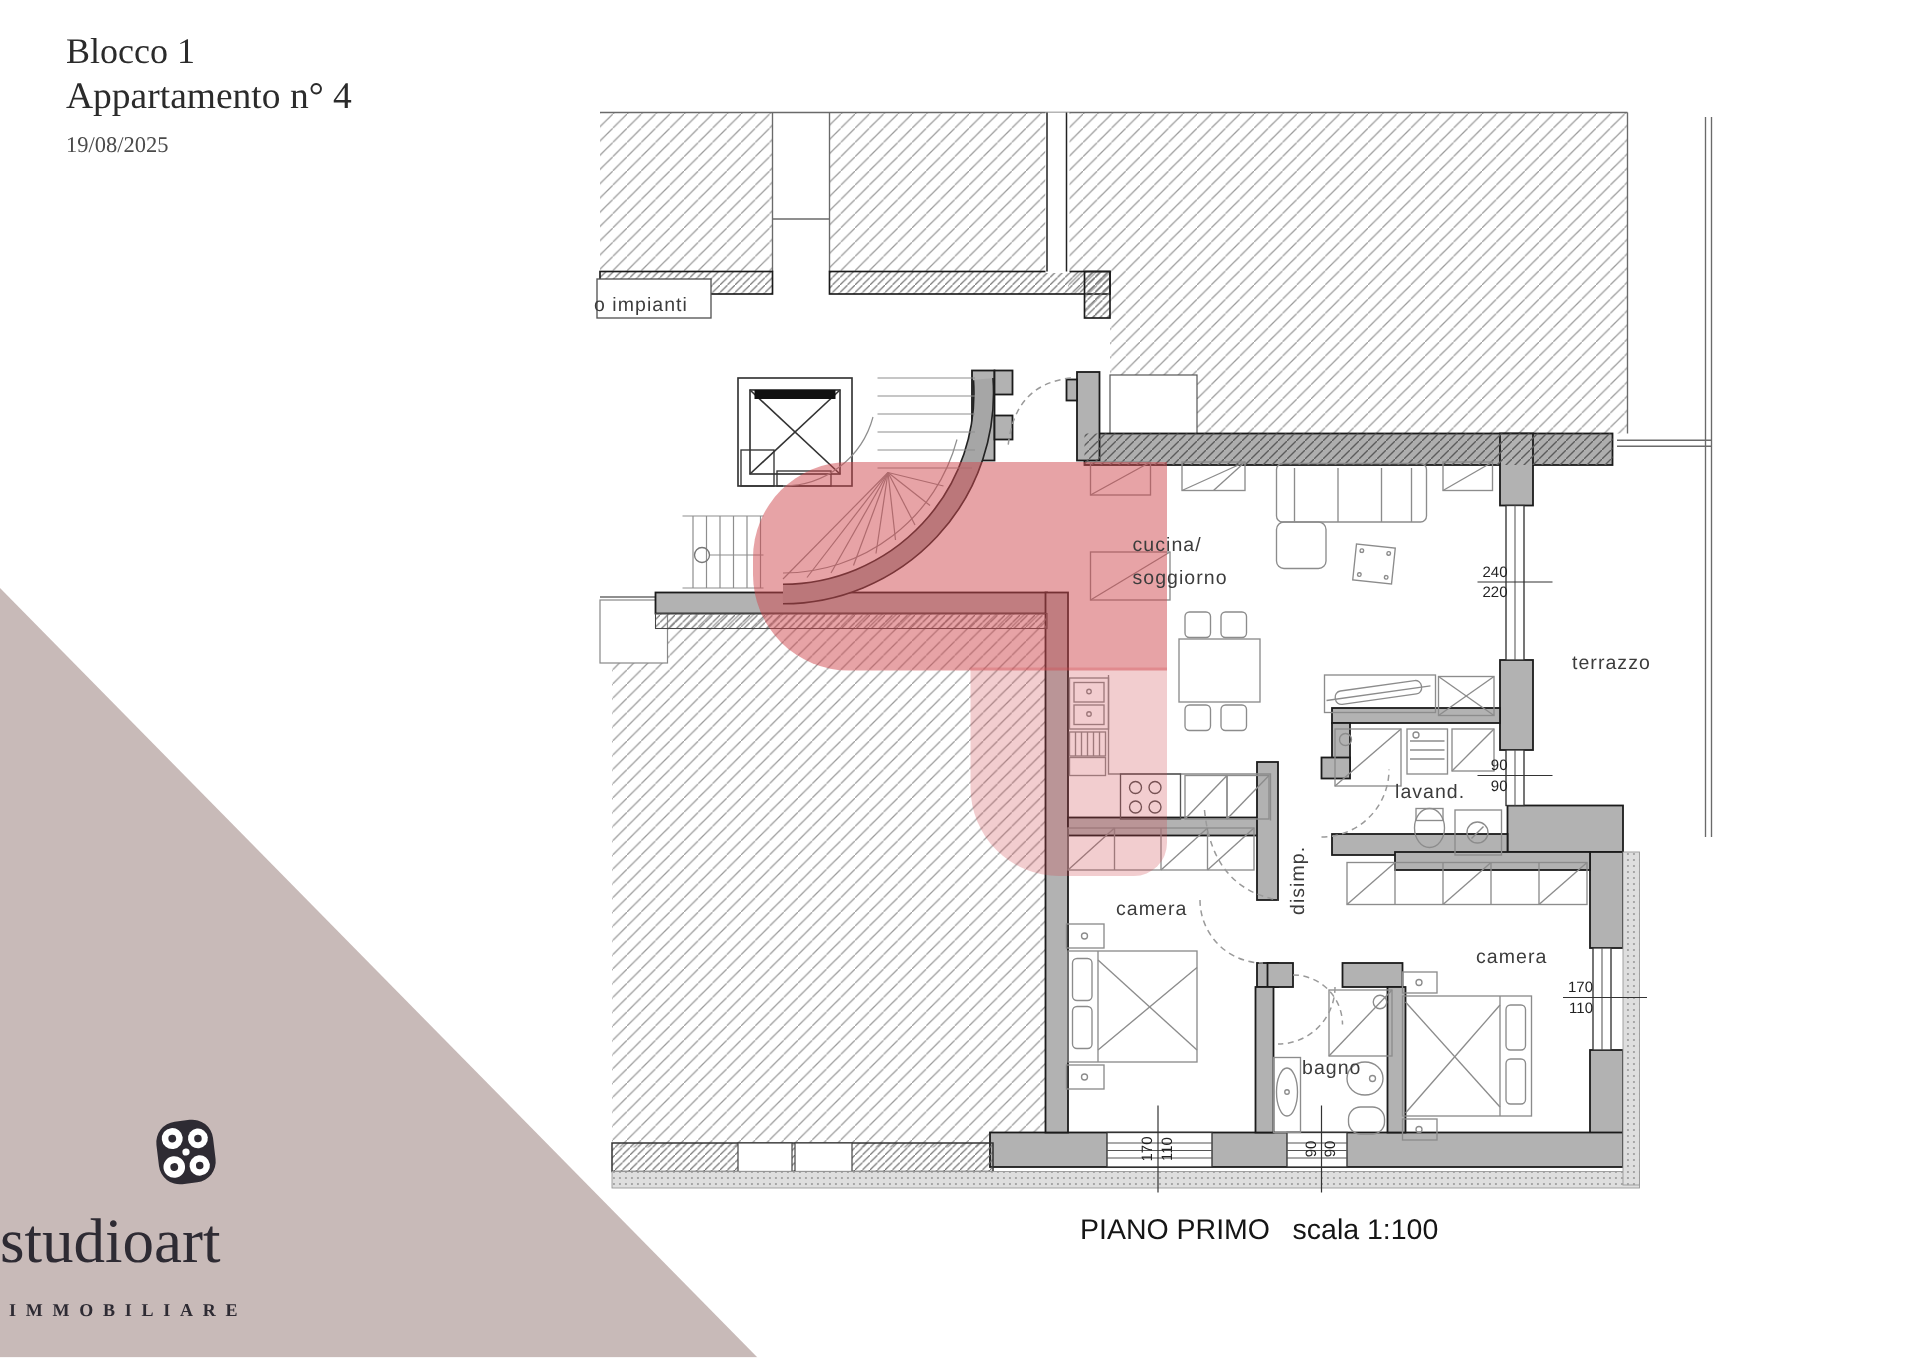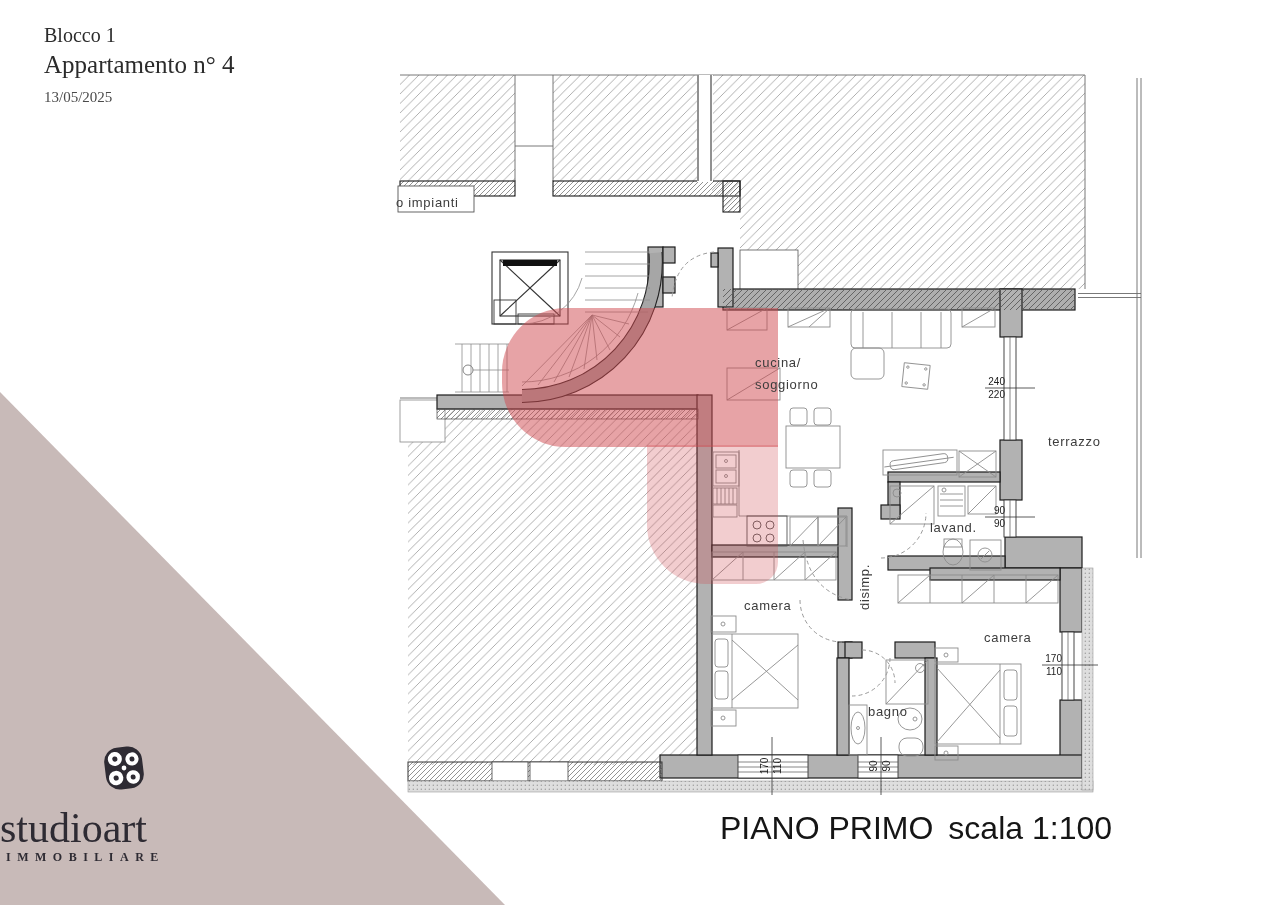--- a/index.html
+++ b/index.html
@@ -1,29 +1,29 @@
 <!DOCTYPE html>
 <html><head>
 <meta charset="utf-8">
 <style>
   html,body{margin:0;padding:0;background:#ffffff;}
   .page{position:relative;width:1280px;height:905px;background:#ffffff;overflow:hidden;
         font-family:"Liberation Sans",sans-serif;}
   svg{position:absolute;left:0;top:0;}
   .hdr{position:absolute;left:44px;top:20px;z-index:2;color:#2b2b2b;
        font-family:"Liberation Serif",serif;}
-  .hdr .l1{font-size:20px;line-height:30px;}
+  .hdr .l1{font-size:24px;line-height:30px;}
   .hdr .l2{font-size:25px;line-height:30px;}
   .hdr .date{font-size:15px;margin-top:9px;color:#4a4a4a;}
   .brand{position:absolute;left:0;top:742px;width:250px;z-index:2;text-align:left;}
   .brand .name{font-family:"Liberation Serif",serif;font-size:42px;color:#2e2b33;margin-top:66px;line-height:40px;}
   .brand .tag{font-family:"Liberation Serif",serif;font-size:12px;font-weight:bold;
-              letter-spacing:6.5px;color:#2e2b33;margin-top:2px;padding-left:6px;}
+              letter-spacing:6.5px;color:#2e2b33;margin-top:18px;padding-left:6px;}
   .brand .logoicon{position:absolute;left:99px;top:0px;}
-  .title{position:absolute;left:720px;top:810px;z-index:2;font-size:32px;color:#151515;}
+  .title{position:absolute;left:720px;top:810px;z-index:2;font-size:19px;color:#151515;}
   .title .sc{margin-left:15px;}
   text{fill:#3c3c3c;font-family:"Liberation Sans",sans-serif;letter-spacing:0.7px;}
   text.dim{fill:#222;font-size:10px;letter-spacing:0px;}
   .planlbl{font-size:13px;}
 </style>
 </head>
 <body>
 
 <div class="page">
 
@@ -388,21 +388,21 @@
       <text class="dim" x="781" y="766" text-anchor="middle" transform="rotate(-90 781 766)">110</text>
       <text class="dim" x="877" y="766" text-anchor="middle" transform="rotate(-90 877 766)">90</text>
       <text class="dim" x="890" y="766" text-anchor="middle" transform="rotate(-90 890 766)">90</text>
     </g>
   </g>
 </svg>
 
 <div class="hdr">
   <div class="l1">Blocco 1</div>
   <div class="l2">Appartamento n° 4</div>
-  <div class="date">13/05/2025</div>
+  <div class="date">19/08/2025</div>
 </div>
 
 <div class="brand">
   <svg class="logoicon" width="50" height="52" viewBox="0 0 50 52">
     <g transform="translate(25,26) rotate(-7)">
       <rect x="-19" y="-21" width="38" height="42" rx="14" fill="#2e2b33"></rect>
       <circle cx="-8" cy="-10" r="7" fill="#ffffff"></circle>
           <circle cx="-8" cy="-10" r="2.6" fill="#2e2b33"></circle>
       <circle cx="9" cy="-8" r="6.6" fill="#ffffff"></circle>
           <circle cx="9" cy="-8" r="2.5" fill="#2e2b33"></circle>

